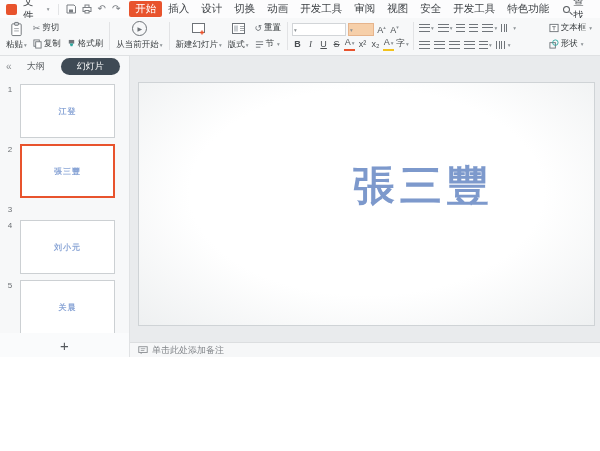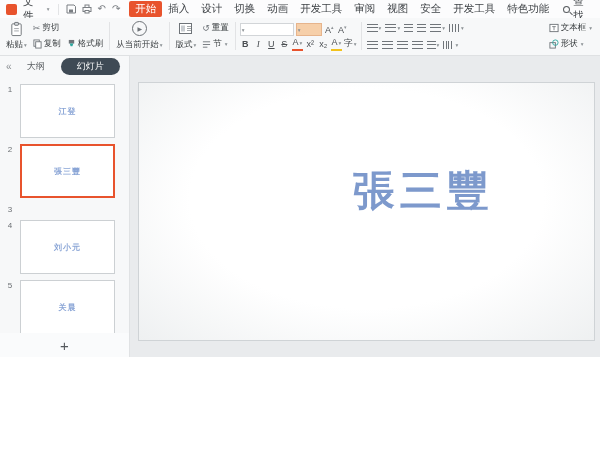--- a/index.html
+++ b/index.html
@@ -177,20 +177,27 @@
 
     <div class="bigbtn">
       <span class="playcirc">
           <span>▶</span>
         </span>
       <span class="lbl dd">从当前开始</span>
     </div>
 
     <div class="sep"></div>
 
+    <div class="bigbtn">
+      <svg width="15" height="15" viewBox="0 0 15 15">
+        <rect x="1.5" y="2.5" width="12" height="9" fill="#fff" stroke="#6e7378"></rect>
+        <path d="M11 9.5v4 M9 11.5h4" stroke="#e8532d" stroke-width="1.4"></path>
+      </svg>
+      <span class="lbl dd">新建幻灯片</span>
+    </div>
 
     <div class="bigbtn">
       <svg width="15" height="15" viewBox="0 0 15 15">
         <rect x="1.5" y="2.5" width="12" height="10" fill="#fff" stroke="#6e7378"></rect>
         <rect x="3" y="4.5" width="4" height="6" fill="#c9cdd1"></rect>
         <path d="M9 5.5h4 M9 7.5h4 M9 9.5h4" stroke="#9a9ea2" stroke-width="0.9"></path>
       </svg>
       <span class="lbl dd">版式</span>
     </div>
 
@@ -350,15 +357,23 @@
         <span class="add">+</span>
       </div>
     </div>
 
     <div class="work">
       <div class="canvas">
         <div class="slide">
           <div class="slide-title">張三豐</div>
         </div>
       </div>
+      <div class="notesbar">
+        <svg width="10" height="9" viewBox="0 0 11 10">
+          <rect x="0.8" y="0.8" width="9.4" height="6.4" fill="none" stroke="#8a8e92"></rect>
+          <path d="M3 8.8l1.5-1.6" stroke="#8a8e92"></path>
+          <path d="M3 3h5 M3 5h4" stroke="#8a8e92" stroke-width="0.8"></path>
+        </svg>
+        <span>单击此处添加备注</span>
+      </div>
     </div>
   </div>
 </div>
 
 </body></html>

